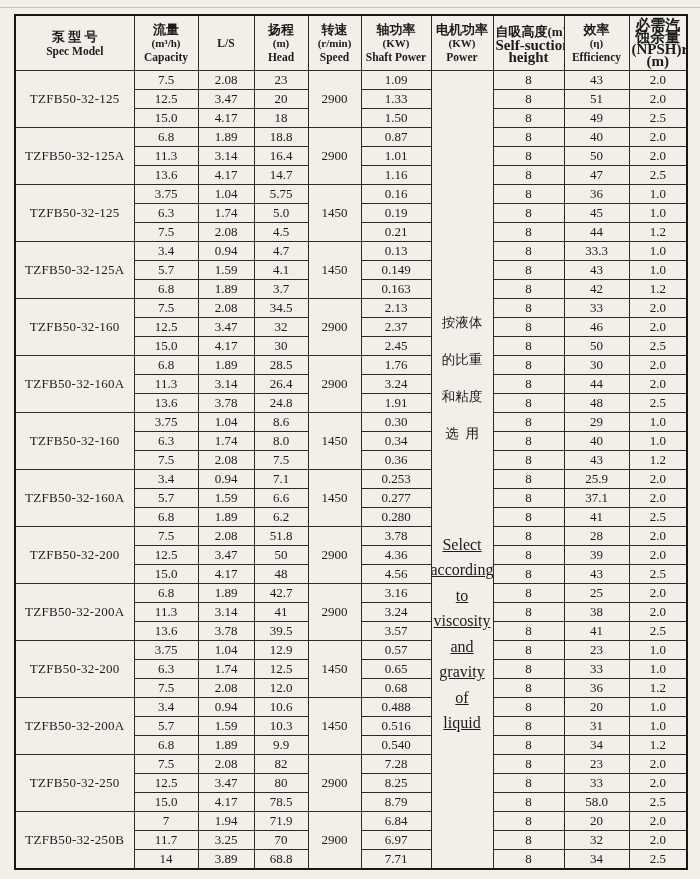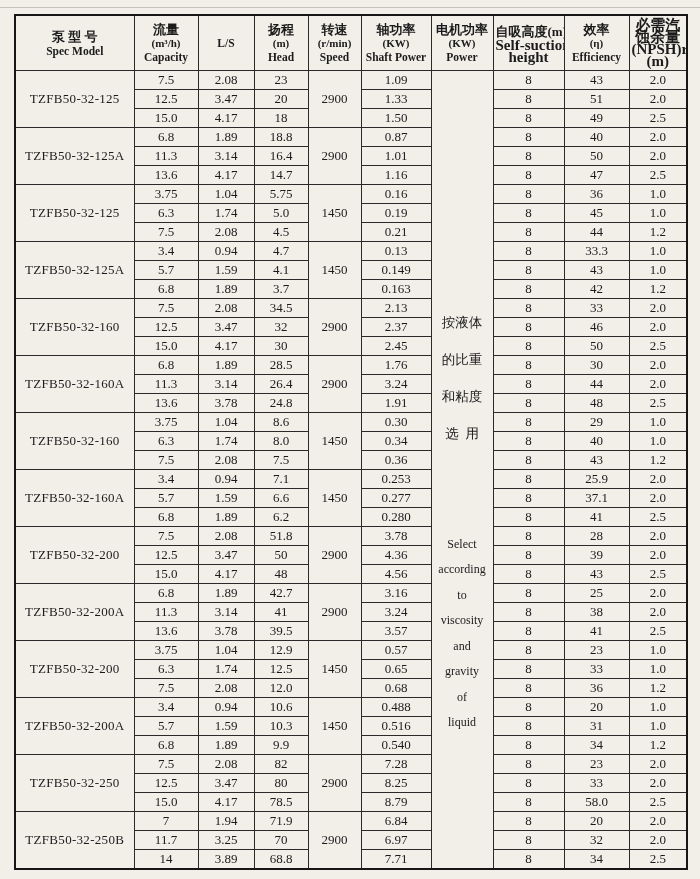--- a/index.html
+++ b/index.html
@@ -36,21 +36,21 @@
   .hd-unit { font-size: 11px; line-height: 13px; font-weight: 700; }
   .hd-en   { font-size: 11.5px; line-height: 14px; font-weight: 700; }
   .hd-en-sm{ font-size: 15px;   line-height: 12px; font-weight: 700; }
   .model-cell { font-size: 13px; letter-spacing: 0.3px; }
   .speed-cell { font-size: 13px; }
   .power-cell { vertical-align: top; }
   .power-note { display: flex; flex-direction: column; align-items: center; justify-content: center; }
   .power-note .zh-block { margin-top: 100px; }
   .power-note .zh-line  { font-size: 13.5px; line-height: 37px; white-space: pre; }
   .power-note .en-block { margin-top: 80px; }
-  .power-note .en-line  { font-size: 12px; line-height: 25.5px; }
+  .power-note .en-line  { font-size: 16px; line-height: 25.5px; text-decoration: underline; }
 </style>
 </head>
 <body>
 
 <div class="page">
   <div class="top-rule"></div>
 
   <table class="spec-table">
     <colgroup>
       <col style="width:119px">

